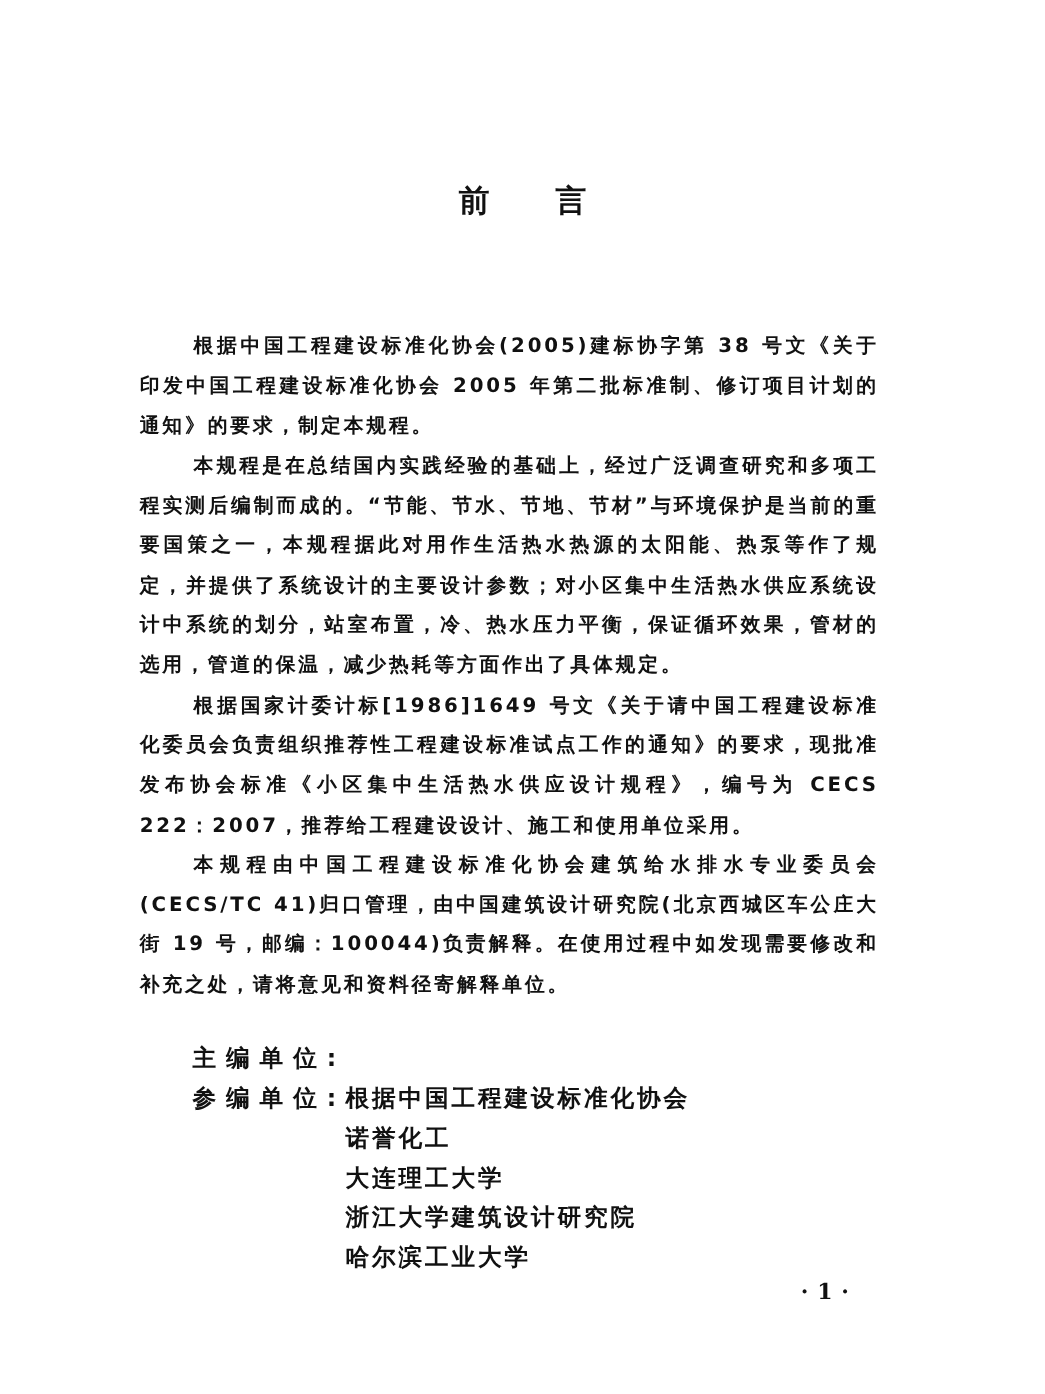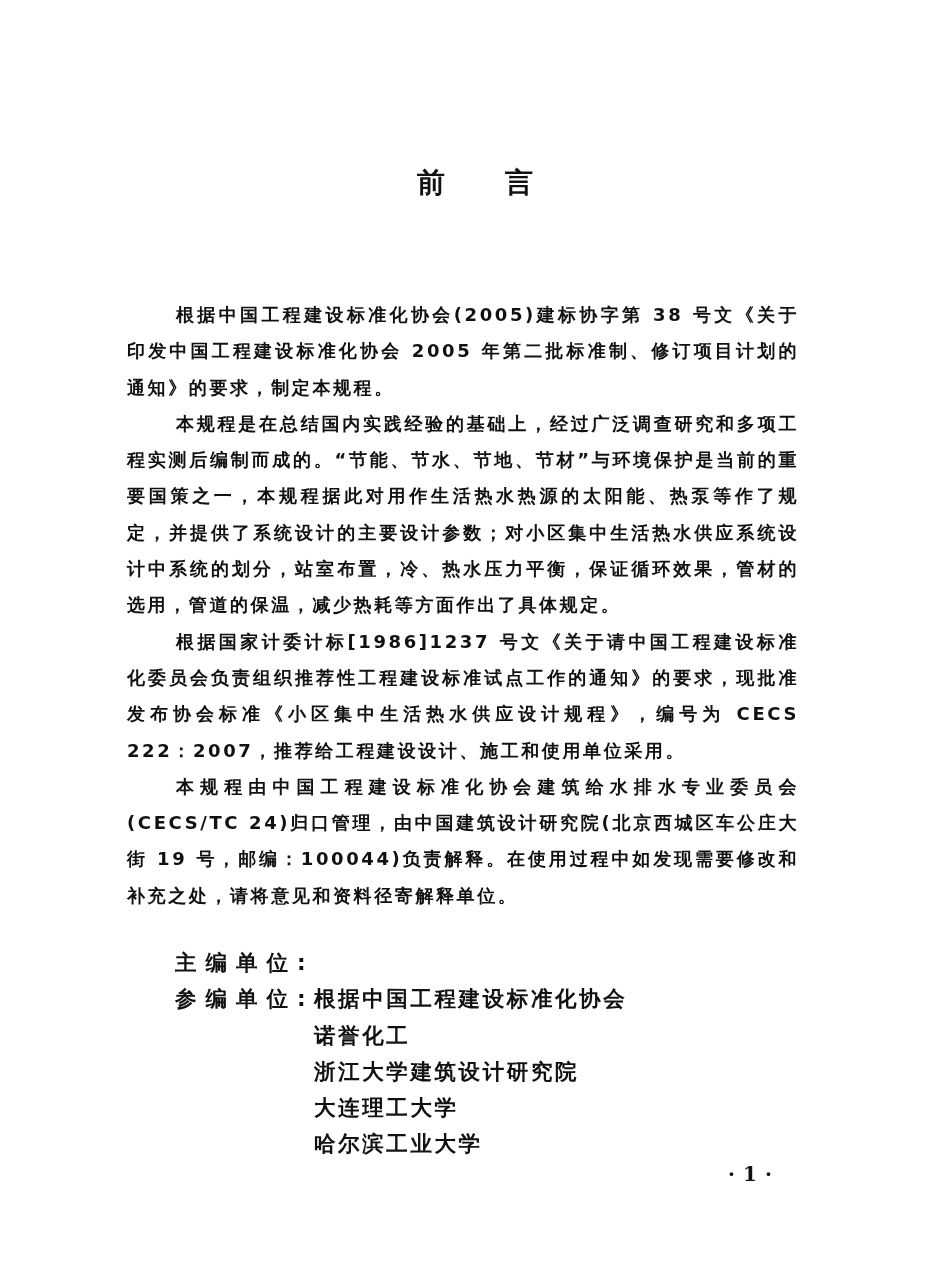--- a/index.html
+++ b/index.html
@@ -34,33 +34,33 @@
     }
   </style>
 </head>
 <body>
 
 <div class="title">前言</div>
 
 <div class="body-text">
   <p class="para">根据中国工程建设标准化协会(2005)建标协字第 38 号文《关于印发中国工程建设标准化协会 2005 年第二批标准制、修订项目计划的通知》的要求，制定本规程。</p>
   <p class="para">本规程是在总结国内实践经验的基础上，经过广泛调查研究和多项工程实测后编制而成的。“节能、节水、节地、节材”与环境保护是当前的重要国策之一，本规程据此对用作生活热水热源的太阳能、热泵等作了规定，并提供了系统设计的主要设计参数；对小区集中生活热水供应系统设计中系统的划分，站室布置，冷、热水压力平衡，保证循环效果，管材的选用，管道的保温，减少热耗等方面作出了具体规定。</p>
-  <p class="para">根据国家计委计标[1986]1237 号文《关于请中国工程建设标准化委员会负责组织推荐性工程建设标准试点工作的通知》的要求，现批准发布协会标准《小区集中生活热水供应设计规程》，编号为 CECS 222：2007，推荐给工程建设设计、施工和使用单位采用。</p>
-  <p class="para">本规程由中国工程建设标准化协会建筑给水排水专业委员会(CECS/TC 24)归口管理，由中国建筑设计研究院(北京西城区车公庄大街 19 号，邮编：100044)负责解释。在使用过程中如发现需要修改和补充之处，请将意见和资料径寄解释单位。</p>
+  <p class="para">根据国家计委计标[1986]1649 号文《关于请中国工程建设标准化委员会负责组织推荐性工程建设标准试点工作的通知》的要求，现批准发布协会标准《小区集中生活热水供应设计规程》，编号为 CECS 222：2007，推荐给工程建设设计、施工和使用单位采用。</p>
+  <p class="para">本规程由中国工程建设标准化协会建筑给水排水专业委员会(CECS/TC 41)归口管理，由中国建筑设计研究院(北京西城区车公庄大街 19 号，邮编：100044)负责解释。在使用过程中如发现需要修改和补充之处，请将意见和资料径寄解释单位。</p>
 </div>
 
 <div class="units">
   <div class="unit-row">
     <span class="unit-label">主编单位:</span>
   </div>
   <div class="unit-row">
     <span class="unit-label">参编单位:</span>
     <div class="unit-values">
       <span>根据中国工程建设标准化协会</span>
       <span>诺誉化工</span>
+      <span>大连理工大学</span>
       <span>浙江大学建筑设计研究院</span>
-      <span>大连理工大学</span>
       <span>哈尔滨工业大学</span>
     </div>
   </div>
 </div>
 
 <div class="page-number">·1·</div>
 
 </body></html>

